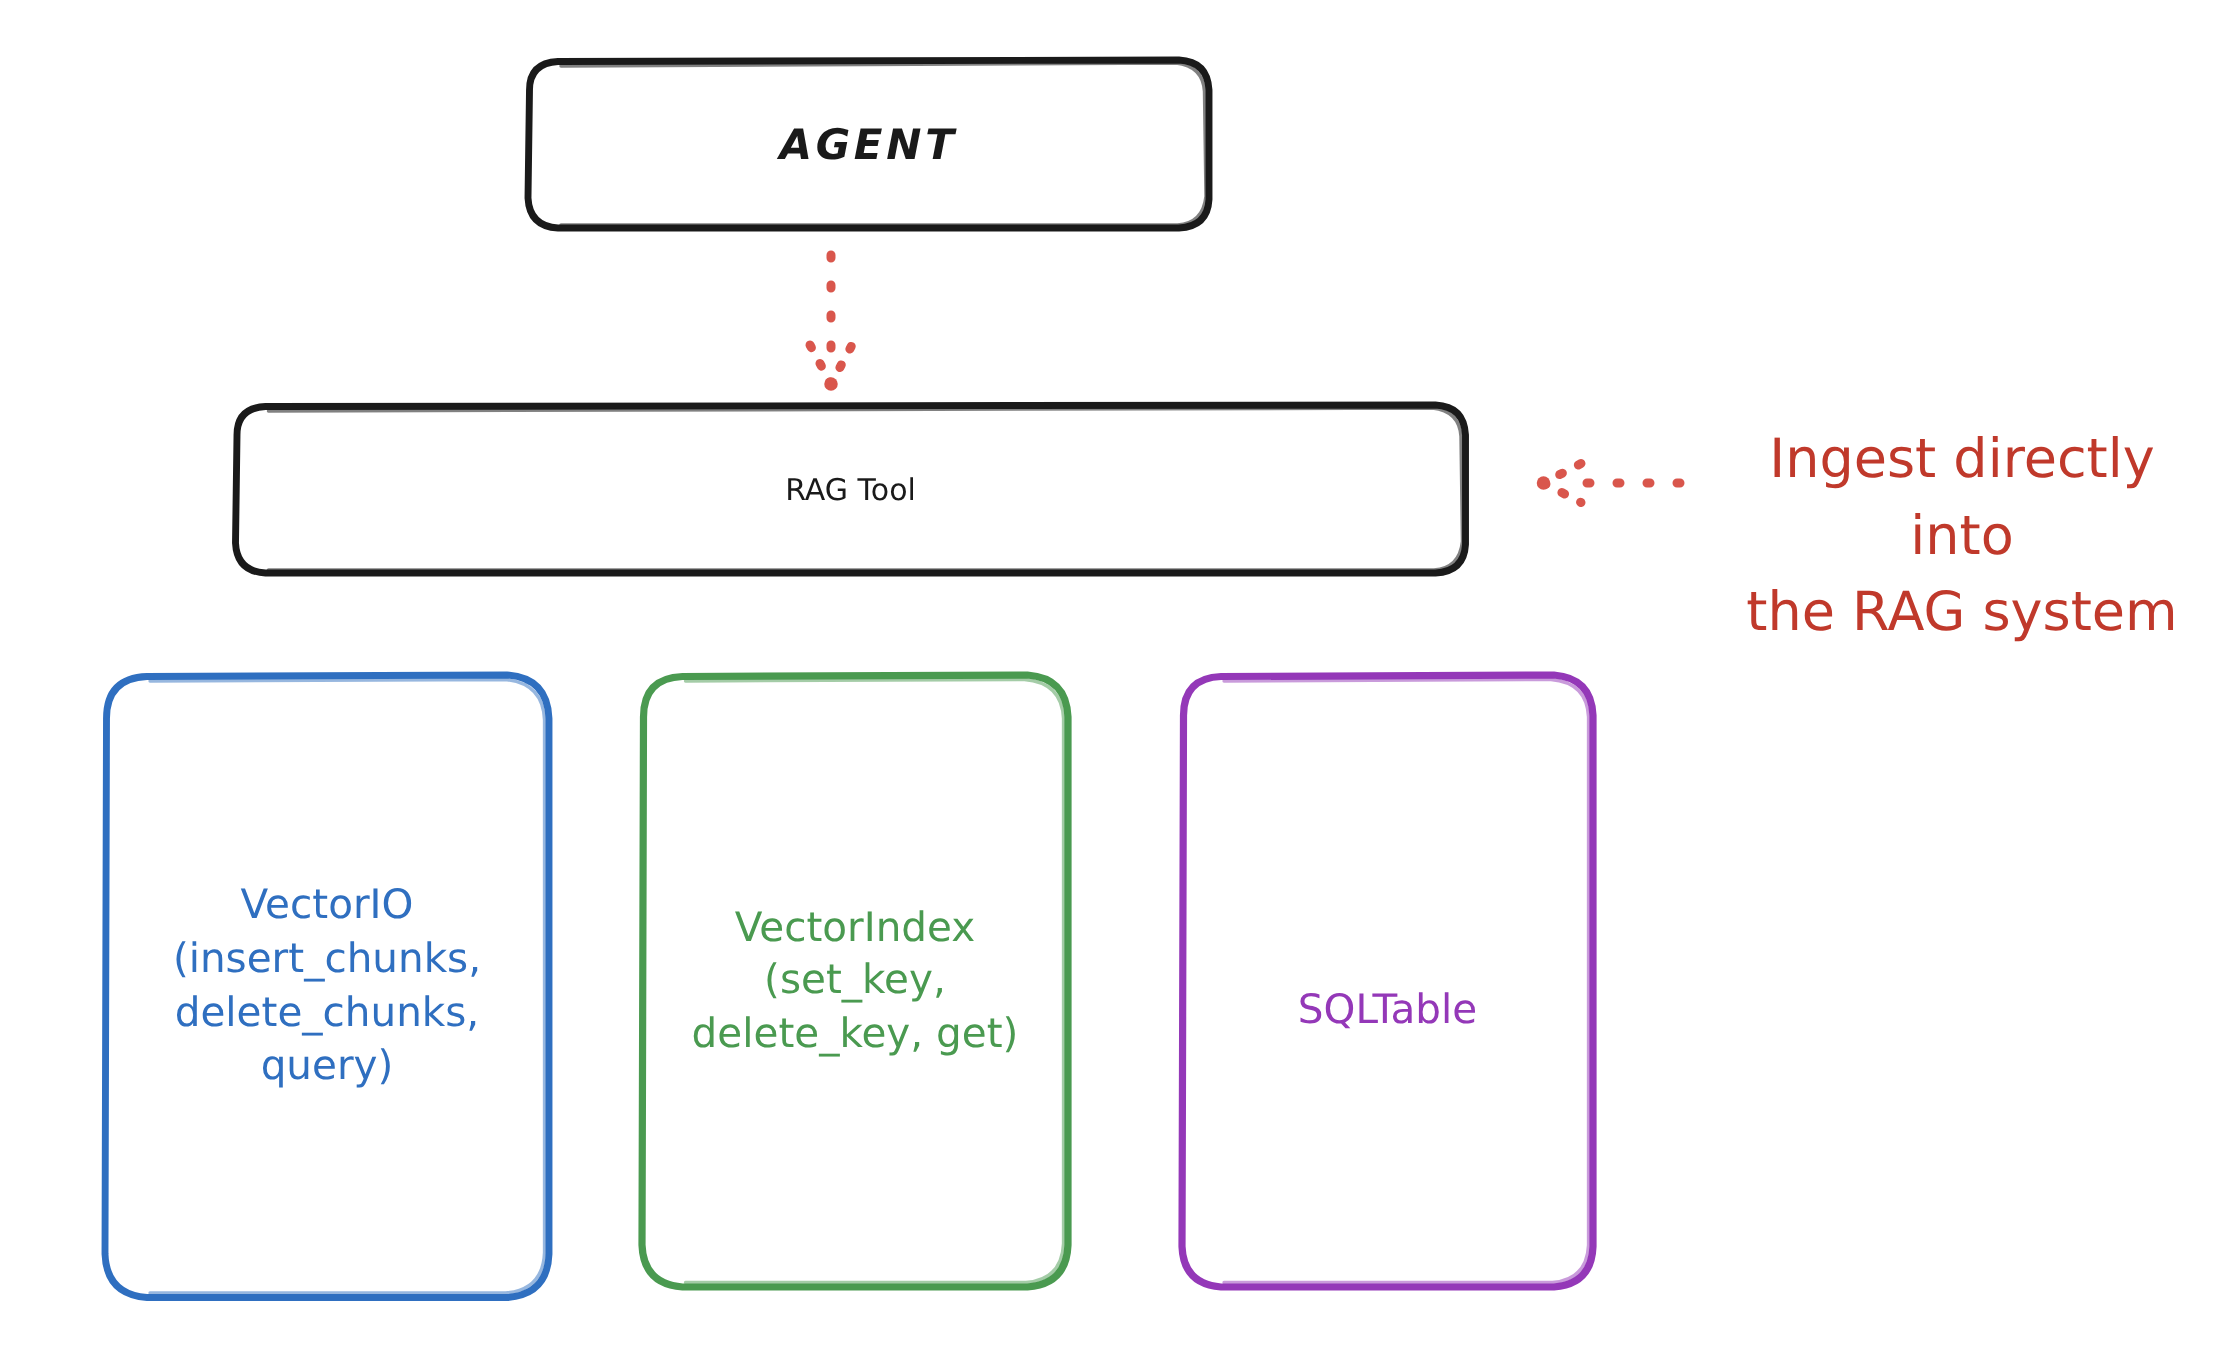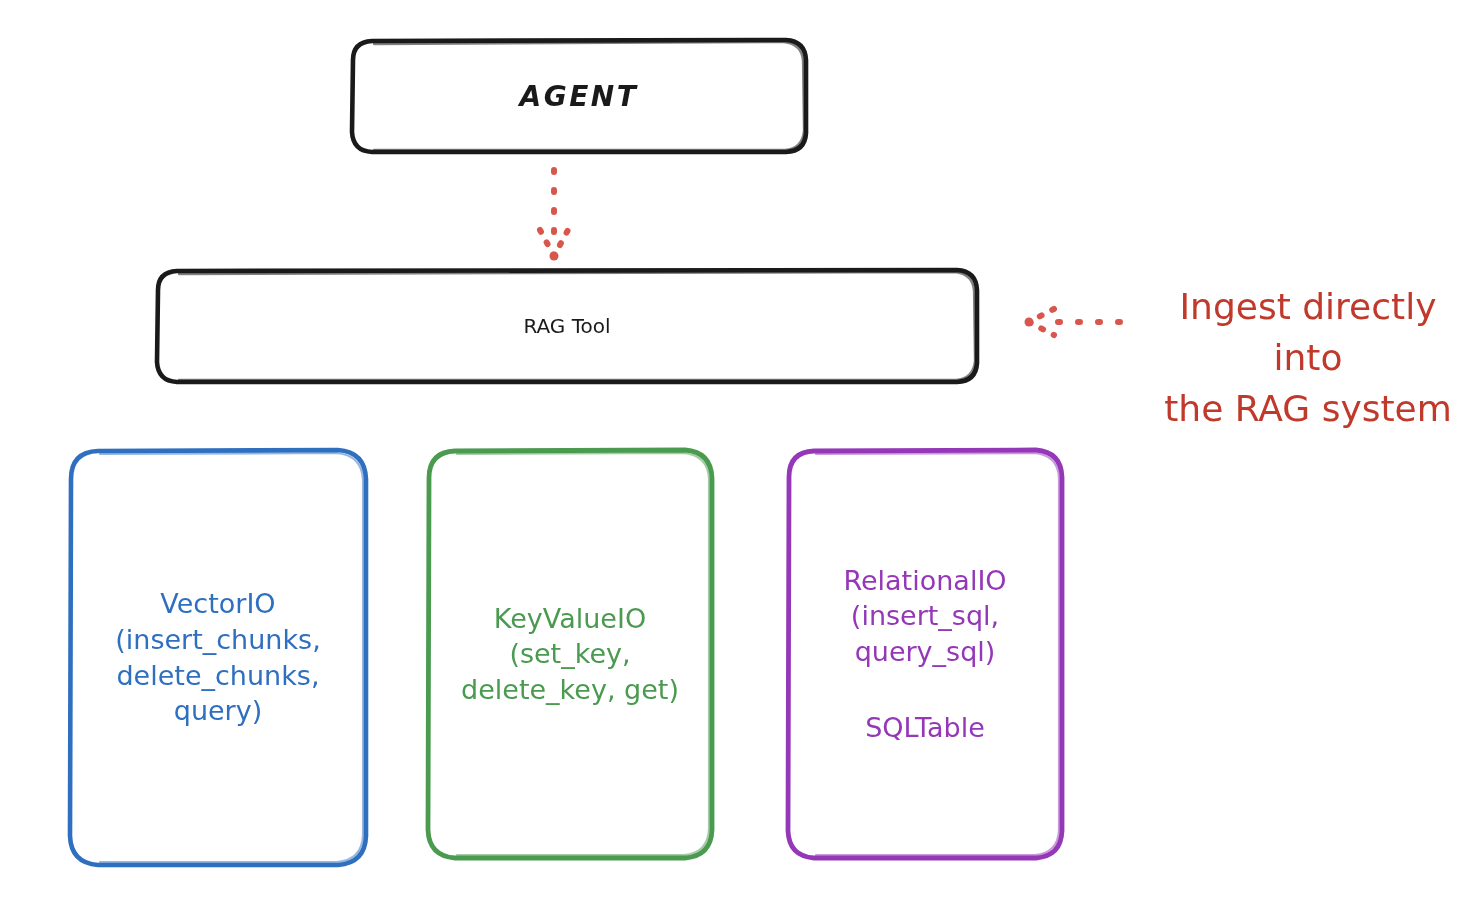--- a/index.html
+++ b/index.html
@@ -175,26 +175,23 @@
 </div>
 
 <div class="node leaf-node" id="vector-node">
   <span class="leaf-title">VectorIO
 (insert_chunks,
 delete_chunks,
 query)</span>
 </div>
 
 <div class="node leaf-node" id="keyvalue-node">
-  <span class="leaf-title">KeyValueIO
+  <span class="leaf-title">VectorIndex
 (set_key,
 delete_key, get)</span>
 </div>
 
 <div class="node leaf-node" id="relational-node">
-  <span class="leaf-title">RelationalIO
-(insert_sql,
-query_sql)</span>
   <span class="leaf-index">SQLTable</span>
 </div>
 
 <div id="annotation-text">Ingest directly into
 the RAG system</div>
 
 </body></html>

